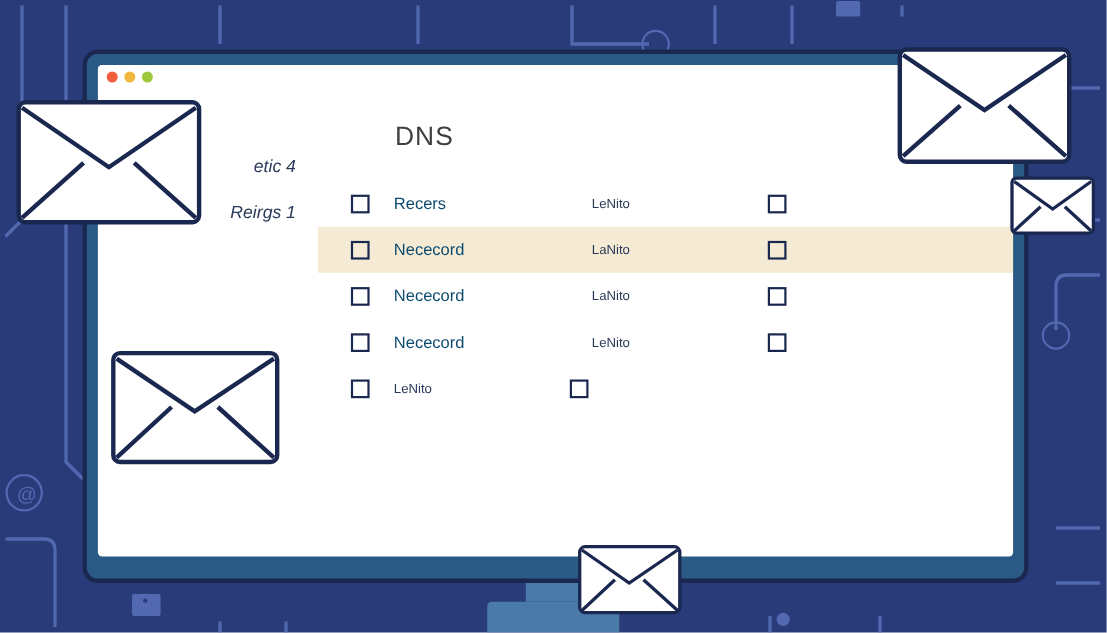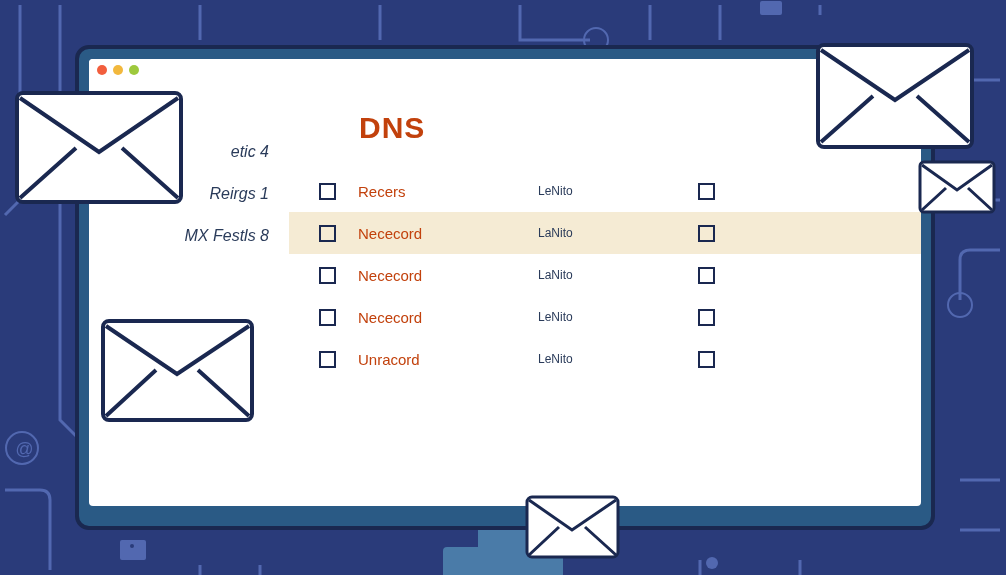--- a/index.html
+++ b/index.html
@@ -88,23 +88,23 @@
       text-align: right;
       padding: 12px 0;
       color: #2a3b5a;
       font-size: 16px;
     }
     .main {
       flex: 1;
       padding-top: 30px;
     }
     .page-title {
-      font-size: 30px;
-      font-weight: 700;
-      color: #c2410c;
+      font-size: 24px;
+      font-weight: 400;
+      color: #404040;
       margin-left: 70px;
       margin-bottom: 25px;
       letter-spacing: 1px;
     }
     .section-title {
       font-size: 15px;
       color: #2a3b5a;
       margin-left: 20px;
       margin-bottom: 14px;
     }
@@ -118,21 +118,21 @@
     .row.highlight {
       background: #f5ebd4;
     }
     .checkbox {
       width: 17px;
       height: 17px;
       border: 2px solid #1a2850;
       margin-right: 22px;
       flex-shrink: 0;
     }
-    .col1 { width: 180px; color: #c2410c; font-size: 15px; }
+    .col1 { width: 180px; color: #0c4a6e; font-size: 15px; }
     .col2 { width: 160px; color: #2a3b5a; font-size: 12px; }
     .col3 { display: flex; align-items: center; }
 
     
     .envelope {
       position: absolute;
       pointer-events: none;
     }
     .envelope svg { display: block; }
   </style>
@@ -183,21 +183,20 @@
     <div class="titlebar">
       <span class="dot dot-red"></span>
       <span class="dot dot-yellow"></span>
       <span class="dot dot-green"></span>
     </div>
 
     <div class="content">
       <aside class="sidebar">
         <div class="sidebar-item">etic 4</div>
         <div class="sidebar-item">Reirgs 1</div>
-        <div class="sidebar-item">MX Festls 8</div>
       </aside>
 
       <main class="main">
         <h1 class="page-title">DNS</h1>
 
         <div class="table">
           <div class="row">
             <span class="checkbox"></span>
             <span class="col1">Recers</span>
             <span class="col2">LeNito</span>
@@ -224,21 +223,20 @@
           <div class="row">
             <span class="checkbox"></span>
             <span class="col1">Nececord</span>
             <span class="col2">LeNito</span>
             <span class="col3">
                 <span class="checkbox"></span>
               </span>
           </div>
           <div class="row">
             <span class="checkbox"></span>
-            <span class="col1">Unracord</span>
             <span class="col2">LeNito</span>
             <span class="col3">
                 <span class="checkbox"></span>
               </span>
           </div>
         </div>
       </main>
     </div>
   </div>
 </div>

